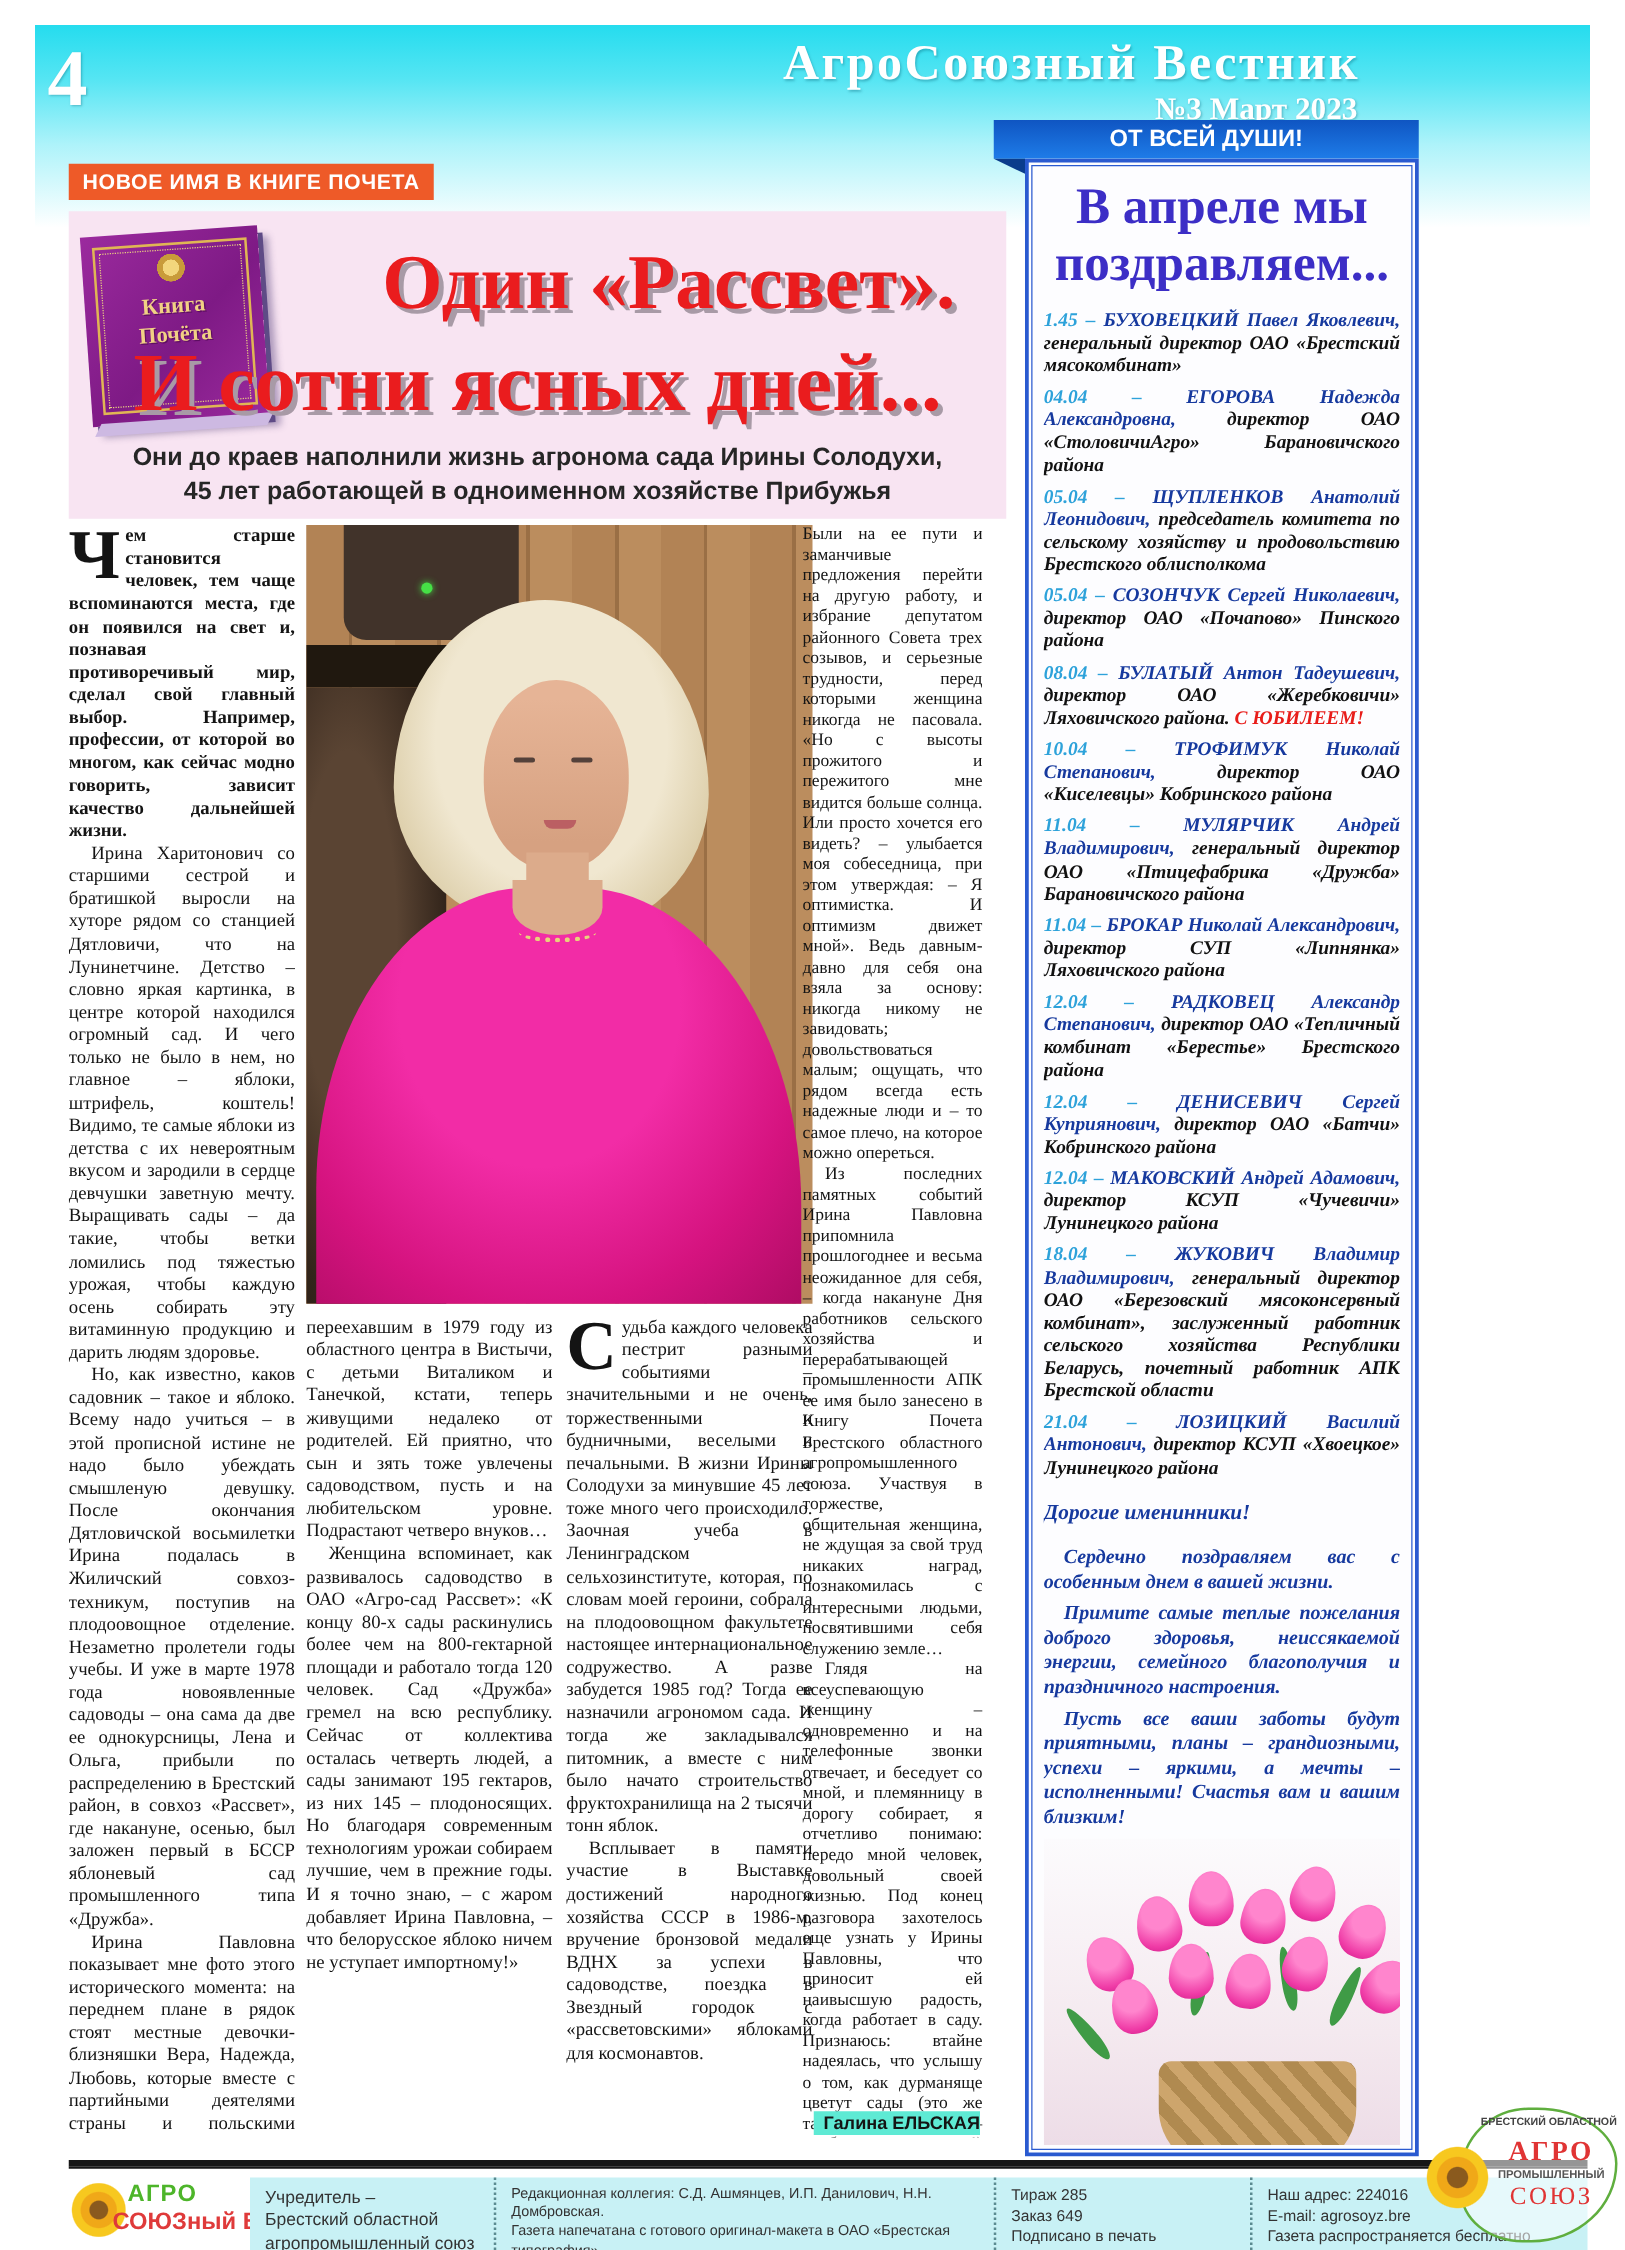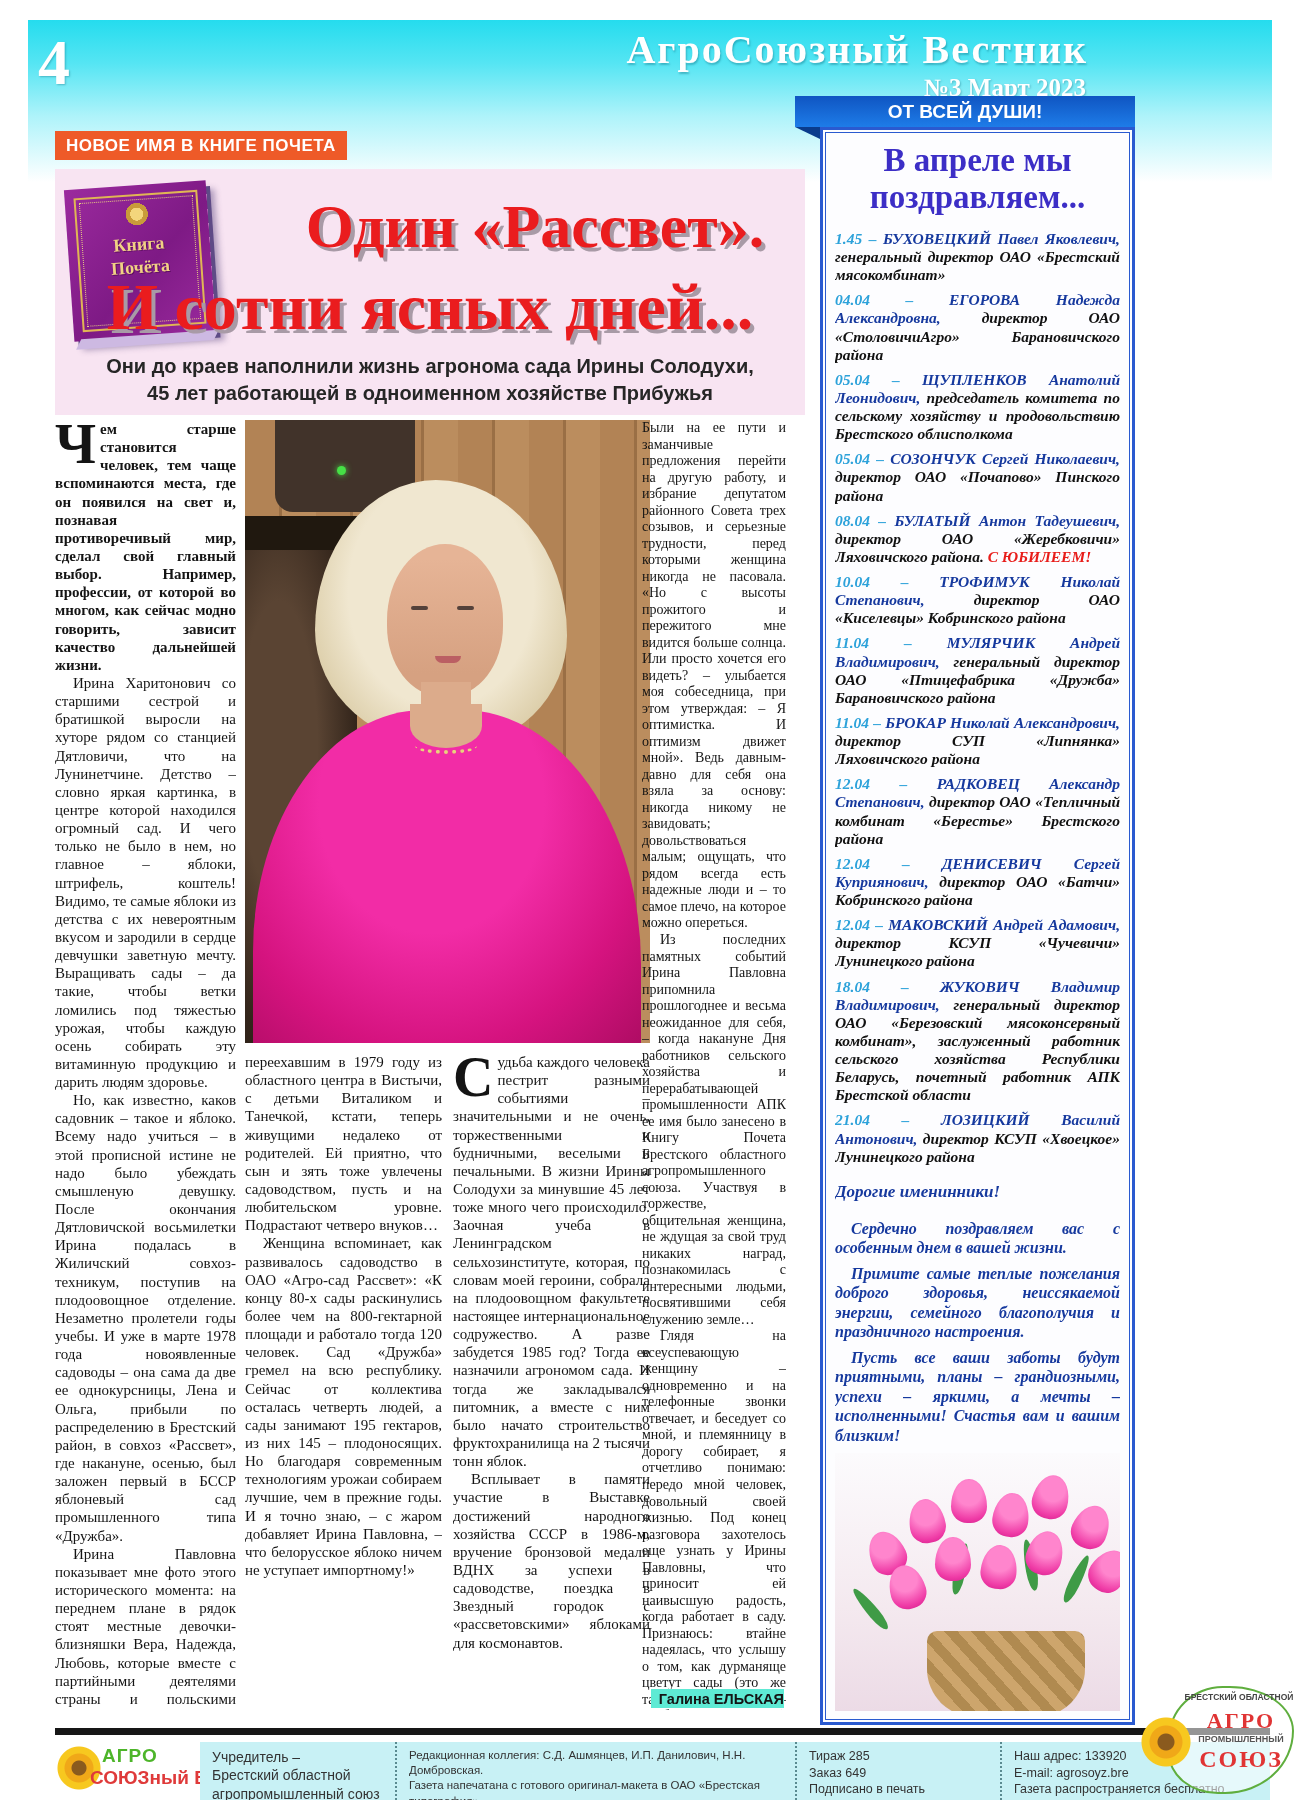--- a/index.html
+++ b/index.html
@@ -81,21 +81,21 @@
   
   .sb-badge { position:absolute; left:795px; top:96px; width:340px; height:31px;
               background:linear-gradient(180deg,#0f55c2,#1e7ce8); color:#fff; text-align:center;
               font-family:"Liberation Sans",sans-serif; font-weight:bold; font-size:19px; line-height:31px; }
   .sb-badge::after { content:""; position:absolute; left:0; top:31px; border-top:12px solid #0a3c8c;
                      border-left:25px solid transparent; }
   .sb-box { position:absolute; left:820px; top:127px; width:315px; height:1598px;
             border:3px solid #2a5ad0; background:#fdfdff; }
   .sb-inner { position:absolute; inset:2px; border:1px solid #2a5ad0; pointer-events:none; }
   .sb-content { position:absolute; inset:6px 12px; overflow:hidden; }
-  .sb-title { margin-top:6px; text-align:center; font-weight:bold; font-size:33px; line-height:1.12; color:#3c2ec6; }
+  .sb-title { margin-top:6px; text-align:center; font-weight:bold; font-size:41px; line-height:1.12; color:#3c2ec6; }
   .entries { margin-top:14px; }
   .entry { font-style:italic; font-weight:bold; font-size:15.5px; line-height:1.17; text-align:justify; margin:0 0 7px; }
   .e-date { color:#2da2da; }
   .e-name { color:#16399e; }
   .e-pos { color:#111; }
   .e-jub { color:#e81d1a; }
   .e-jub:empty { display:none; }
   .wishes { margin-top:16px; color:#16399e; font-style:italic; font-weight:bold; font-size:16px; line-height:1.22; }
   .wishes .wh { text-align:left; font-size:17px; margin-bottom:16px; }
   .wishes p.w { text-align:justify; text-indent:16px; margin-bottom:6px; }
@@ -133,21 +133,21 @@
              border-radius:46% 54% 58% 42% / 52% 44% 62% 40%; background:rgba(255,255,255,.55); }
   .emb-sun { position:absolute; left:0; top:34px; width:52px; height:52px; border-radius:50%;
              background:radial-gradient(circle,#8a5a1e 0 8px,#f0a818 9px 16px,#f7c81f 17px 24px,transparent 25px); }
   .emb-top { position:absolute; left:44px; top:10px; width:110px; text-align:center;
              font-family:"Liberation Sans",sans-serif; font-size:8.5px; font-weight:bold; color:#444; }
   .emb-agro { position:absolute; left:48px; top:26px; width:106px; text-align:center;
               color:#e03434; font-weight:bold; font-size:22px; letter-spacing:2px; }
   .emb-mid { position:absolute; left:48px; top:52px; width:106px; text-align:center;
              font-family:"Liberation Sans",sans-serif; font-size:9px; font-weight:bold; color:#555; }
   .emb-soyuz { position:absolute; left:48px; top:64px; width:106px; text-align:center;
-               color:#e03434; font-weight:bold; font-size:24px; letter-spacing:2px; }
+               color:#e03434; font-weight:normal; font-size:20px; letter-spacing:2px; }
 </style>
 </head>
 <body>
 
 <div class="page">
 
   <div class="band"></div>
   <div class="band-fade"></div>
   <div class="pageno">4</div>
   <div class="masthead">АгроСоюзный Вестник</div>
@@ -367,21 +367,21 @@
       <div>Редакционная коллегия: С.Д. Ашмянцев, И.П. Данилович, Н.Н. Домбровская.</div>
       <div>Газета напечатана с готового оригинал-макета в ОАО «Брестская типография»,</div>
 
     </div>
     <div class="fsec print">
       <div>Тираж 285</div>
       <div>Заказ 649</div>
       <div>Подписано в печать 21.03.2023 г.</div>
     </div>
     <div class="fsec contact">
-      <div>Наш адрес: 133920</div>
+      <div>Наш адрес: 224016</div>
       <div>E-mail: agrosoyz.bre</div>
       <div>Газета распространяется бесплатно</div>
     </div>
   </div>
 
   <div class="emblem">
     <div class="emb-map"></div>
     <div class="emb-sun"></div>
     <div class="emb-top">БРЕСТСКИЙ ОБЛАСТНОЙ</div>
     <div class="emb-agro">АГРО</div>

